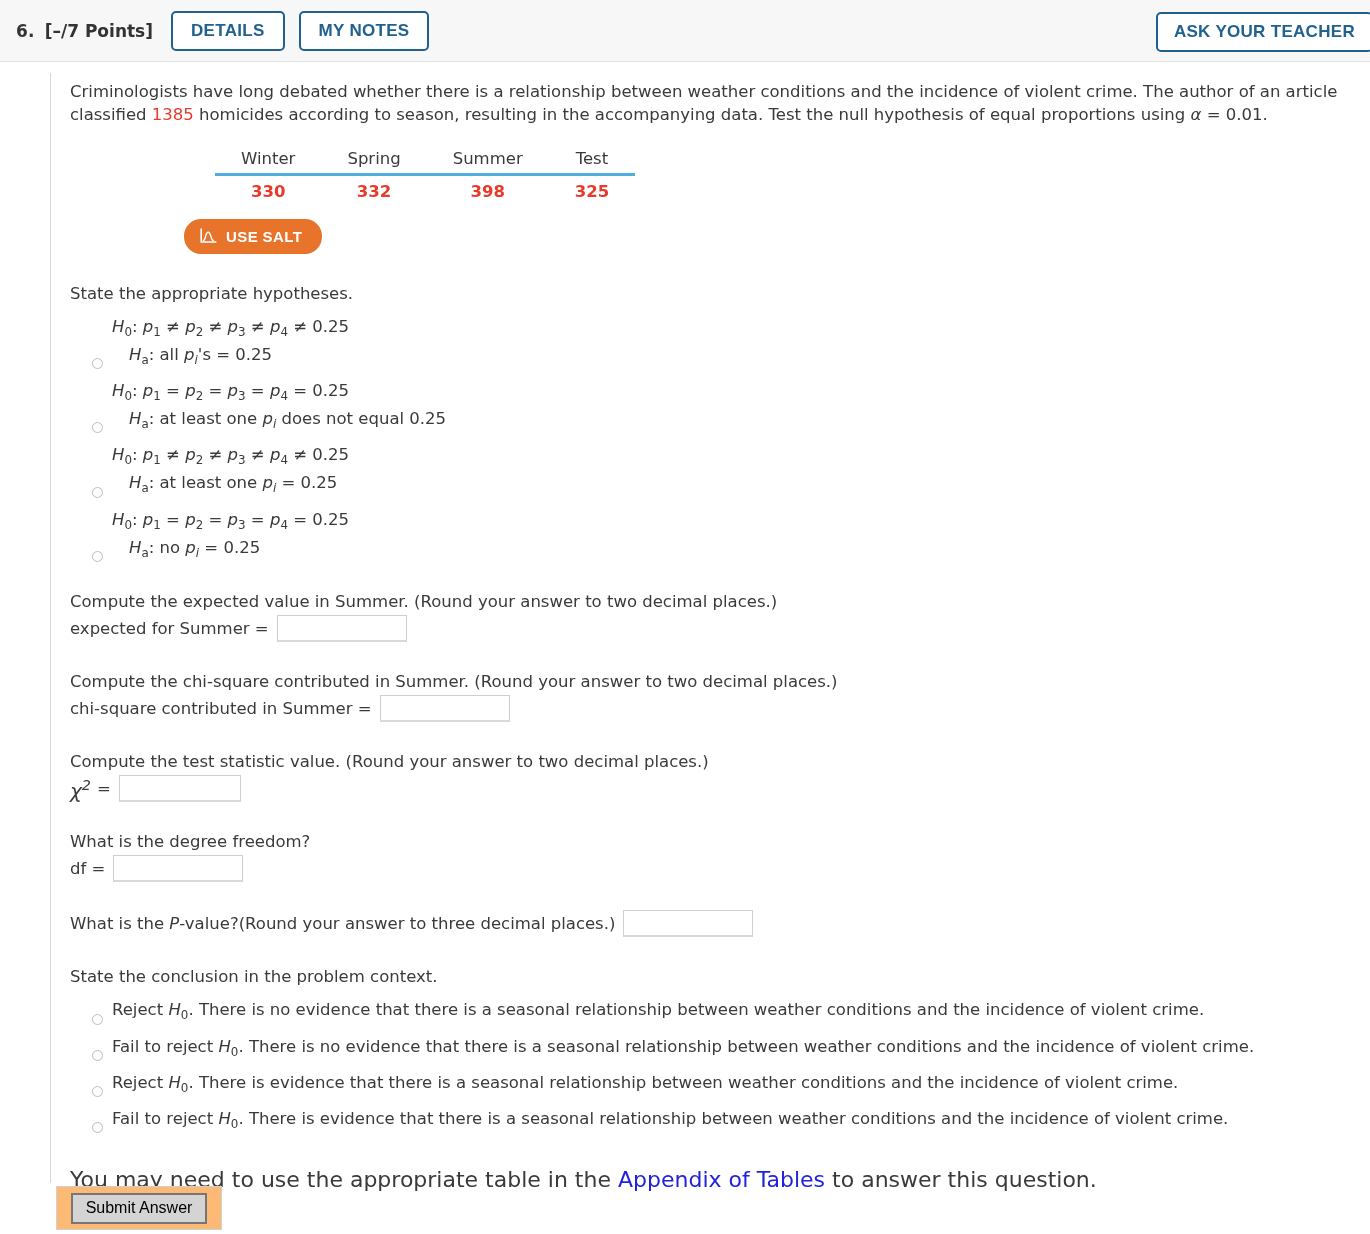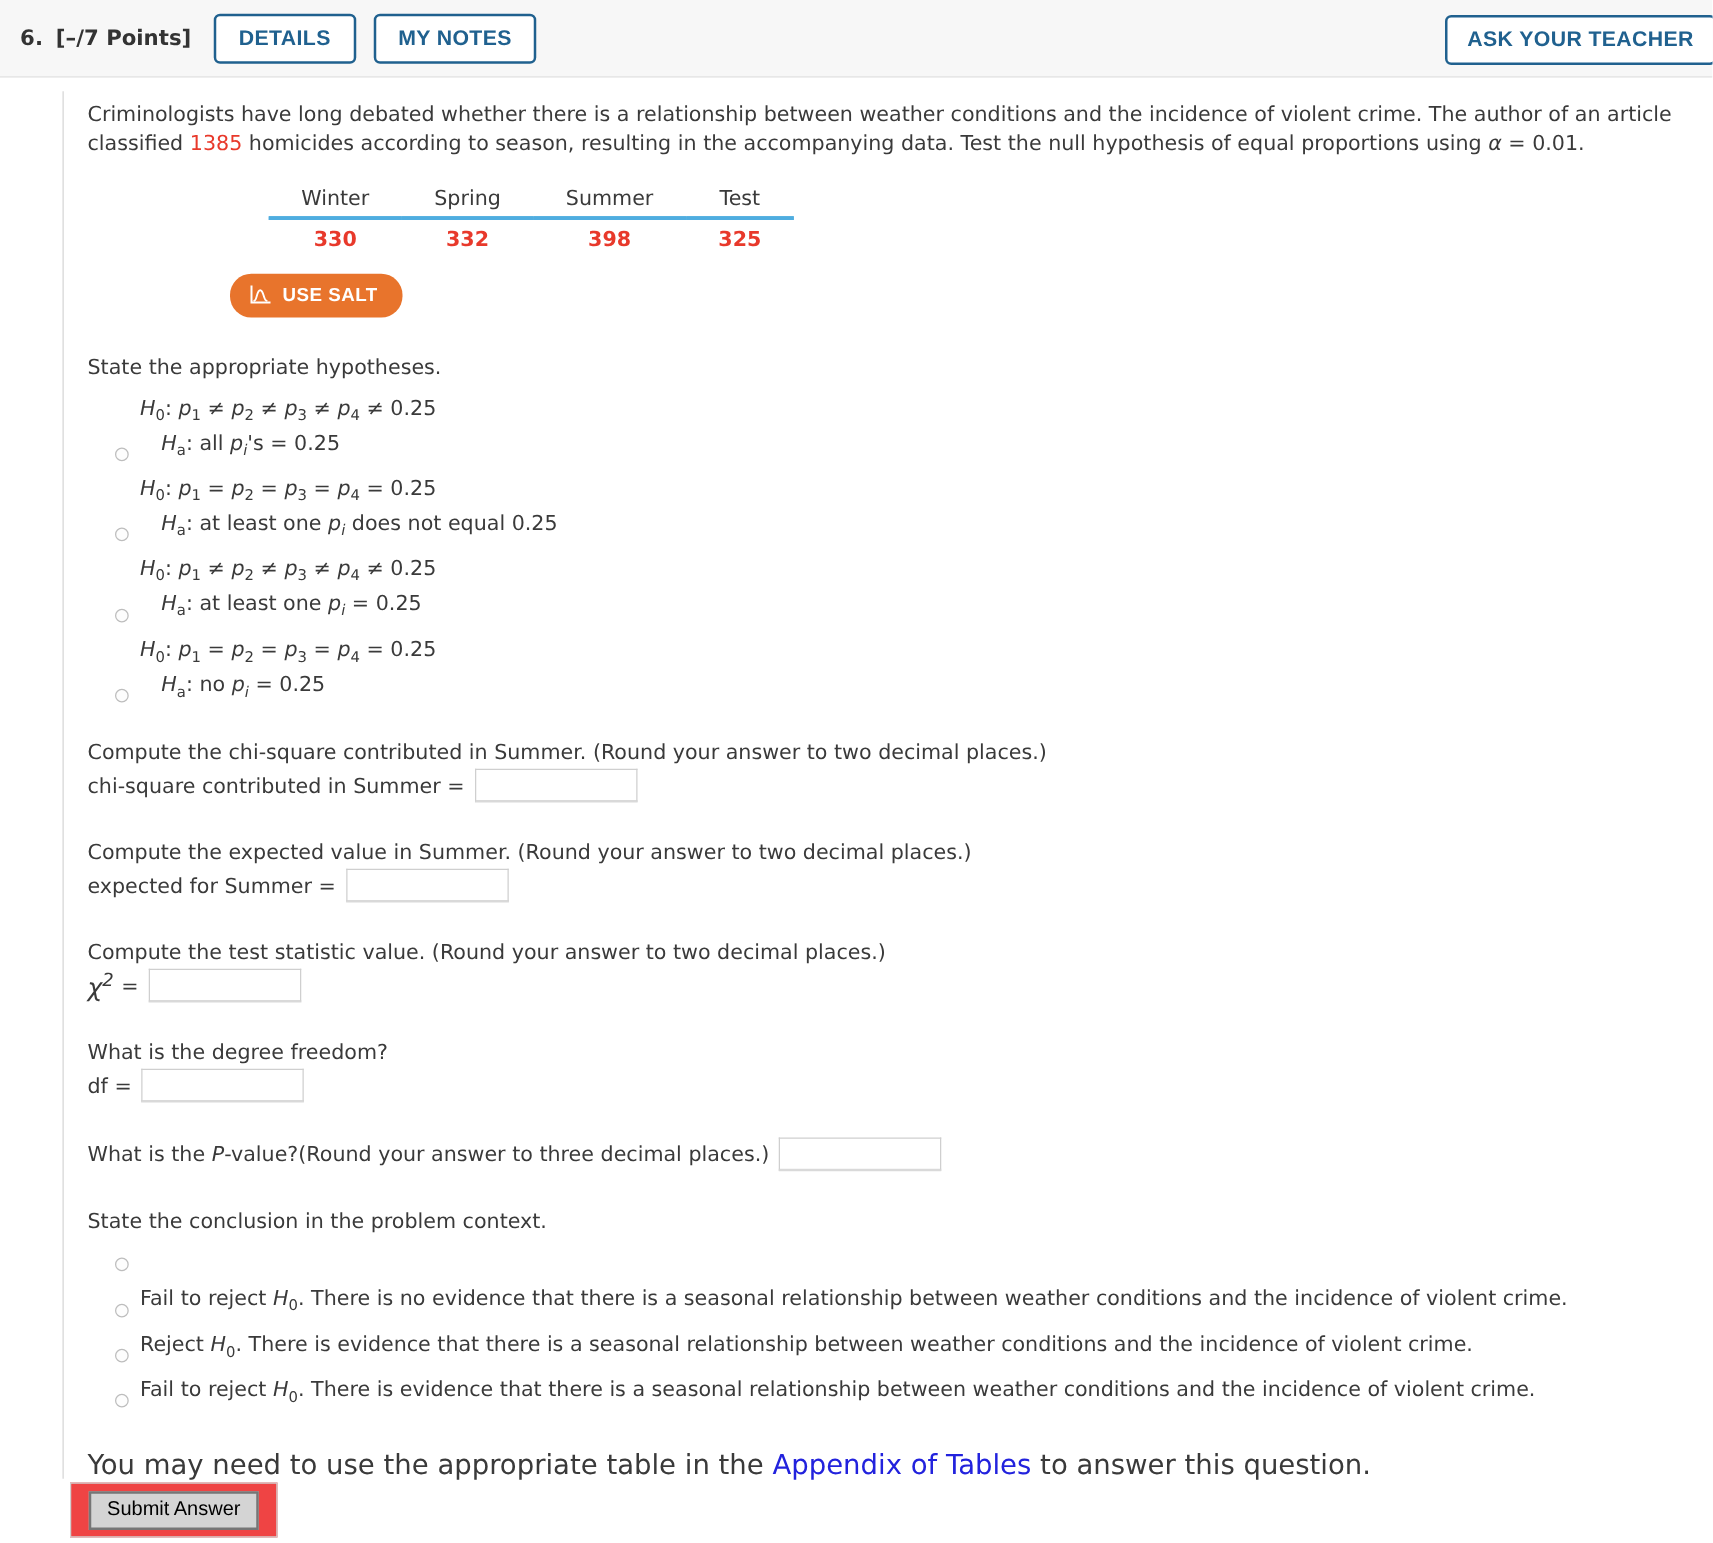--- a/index.html
+++ b/index.html
@@ -151,21 +151,21 @@
 
   
   .appendix { margin-top: 34px; font-size: 22px; color: #3a3a3a; }
   .appendix a { color: #2222dd; text-decoration: none; }
 
   
   .footer {
     position: absolute; left: 56px; top: 1186px;
     width: 166px; height: 44px;
     border: 1px solid #d0d0d0;
-    background: #ef4444;
+    background: #fdba74;
     display: flex; align-items: center; justify-content: center;
   }
   .submit-btn {
     border: 2px solid #767676;
     background: #d4d4d4;
     color: #000000;
     font-size: 16px;
     font-family: "Liberation Sans", sans-serif;
     padding: 5px 13px 6px 13px;
     cursor: pointer;
@@ -275,32 +275,32 @@
             <div class="hyp-line two">
               <span class="mvar">H</span><sub>a</sub>: no <span class="mvar">p</span><sub><i>i</i></sub> = 0.25
             </div>
           </span>
         </div>
 
       </div>
     </div>
 
     <div class="sect">
+      <div class="qtext">Compute the expected value in Summer. (Round your answer to two decimal places.)</div>
+      <div class="ansrow">
+        <span class="lbl">expected for Summer =</span>
+        <input class="box w-expected" type="text" placeholder="" style="">
+      </div>
+    </div>
+
+    <div class="sect">
       <div class="qtext">Compute the chi-square contributed in Summer. (Round your answer to two decimal places.)</div>
       <div class="ansrow">
         <span class="lbl">chi-square contributed in Summer =</span>
         <input class="box w-chi" type="text" placeholder="" style="">
-      </div>
-    </div>
-
-    <div class="sect">
-      <div class="qtext">Compute the expected value in Summer. (Round your answer to two decimal places.)</div>
-      <div class="ansrow">
-        <span class="lbl">expected for Summer =</span>
-        <input class="box w-expected" type="text" placeholder="" style="">
       </div>
     </div>
 
     <div class="sect">
       <div class="qtext">Compute the test statistic value. (Round your answer to two decimal places.)</div>
       <div class="ansrow">
         <span class="chisym"><span>χ</span><sup>2</sup></span>
         <span class="lbl" style="margin-left:6px">=</span>
         <input class="box w-chisq" type="text" placeholder="" style="">
       </div>
@@ -320,20 +320,21 @@
         <input class="box w-pval" type="text" placeholder="" style="">
       </div>
     </div>
 
     <div class="sect" style="">
       <div class="qtext">State the conclusion in the problem context.</div>
       <div class="opt-list">
 
         <div class="opt">
           <span class="radio"></span>
+          <span class="opt-body concl"><span>Reject </span><i>H</i><sub>0</sub><span>. There is no evidence that there is a seasonal relationship between weather conditions and the incidence of violent crime.</span></span>
         </div>
 
         <div class="opt">
           <span class="radio"></span>
           <span class="opt-body concl" style="max-width:1215px"><span>Fail to reject </span><i>H</i><sub>0</sub><span>. There is no evidence that there is a seasonal relationship between weather conditions and the incidence of violent crime.</span></span>
         </div>
 
         <div class="opt">
           <span class="radio"></span>
           <span class="opt-body concl"><span>Reject </span><i>H</i><sub>0</sub><span>. There is evidence that there is a seasonal relationship between weather conditions and the incidence of violent crime.</span></span>

